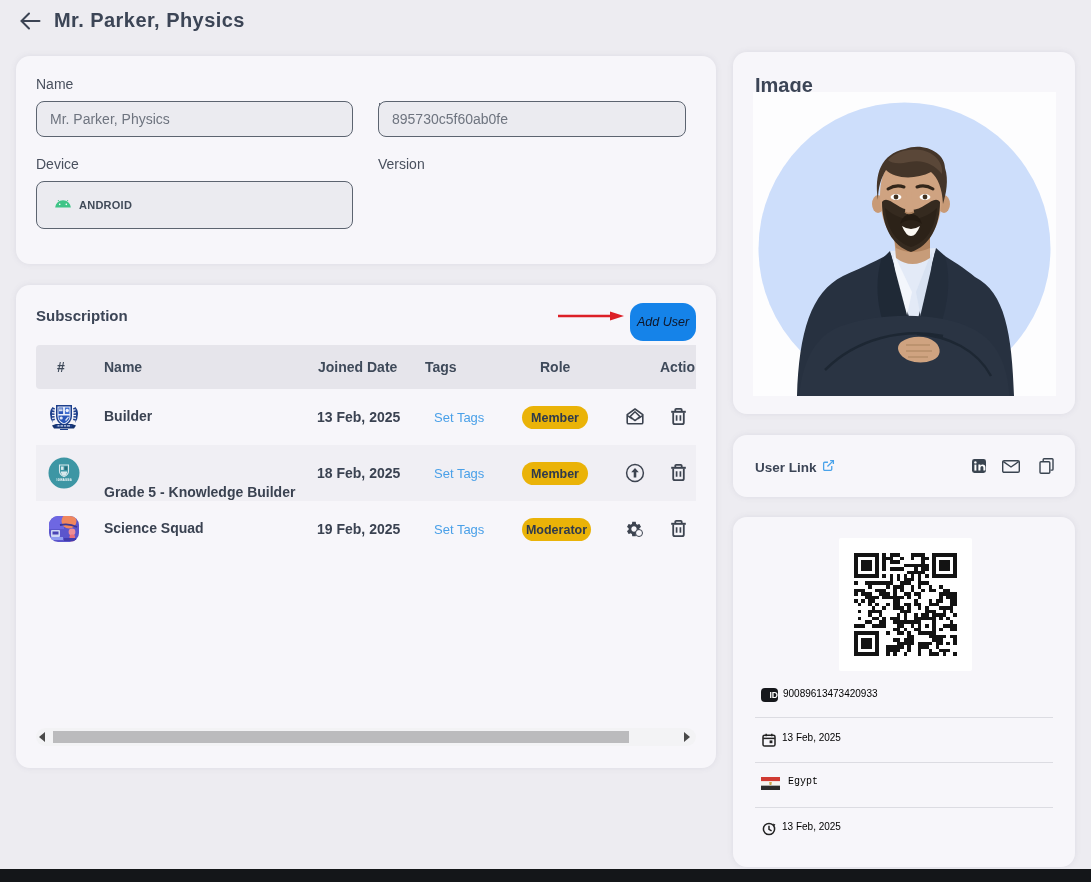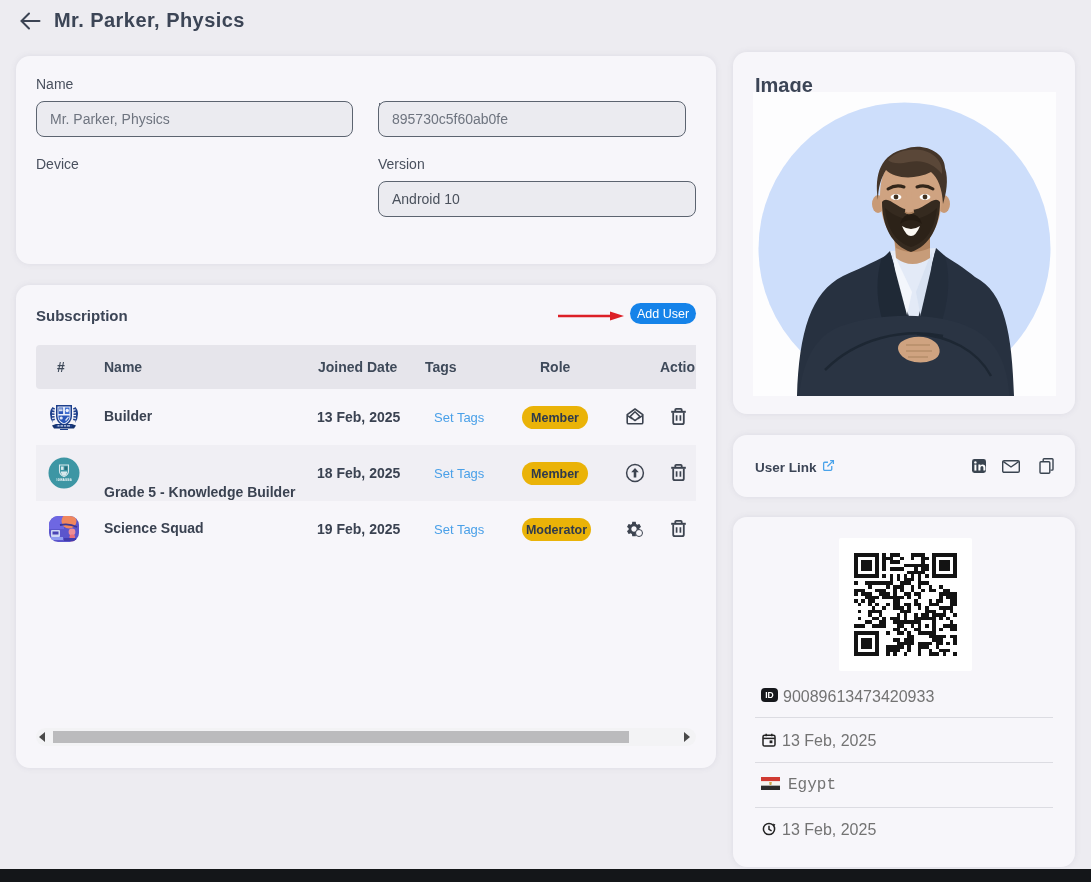--- a/index.html
+++ b/index.html
@@ -9,49 +9,58 @@
 .abs { position:absolute; }
 .card { position:absolute; background:#f7f6fa; border-radius:14px; box-shadow:0 0 6px rgba(90,90,120,.10); }
 .lbl { position:absolute; font-size:14px; color:#49505e; }
 .inp { position:absolute; background:#ebebf0; border:1px solid #5c6470; border-radius:8px; font-size:14px; color:#6e747f; display:flex; align-items:center; padding-left:13px; }
 .ttl { font-weight:bold; color:#3c4556; }
 .thead { position:absolute; font-size:14px; font-weight:bold; color:#3f4a5a; }
 .rname { position:absolute; font-size:14px; font-weight:bold; color:#3a4251; }
 .rdate { position:absolute; font-size:14px; font-weight:bold; color:#3a4251; }
 .stag { position:absolute; font-size:13px; color:#4aa0e8; }
 .pill { position:absolute; background:#eab308; border-radius:12px; font-size:12.5px; font-weight:bold; color:#2f3a4c; display:flex; align-items:center; justify-content:center; }
-.qrow { position:absolute; font-size:16px; color:#737373; }
+.qrow { position:absolute; font-size:10px; color:#000000; }
 .divl { position:absolute; left:755px; width:298px; height:1px; background:#dcdce2; }
 .icon { position:absolute; }
 </style>
 </head>
 <body>
 <div id="page">
 
 <svg class="abs" style="left:19px;top:11px" width="22" height="20" viewBox="0 0 22 20">
   <path d="M20.5 10H2.5 M10 2.5 L2.5 10 L10 17.5" stroke="#3c4454" stroke-width="2" fill="none" stroke-linecap="round"></path>
 </svg>
 <div class="abs ttl" style="left:54px;top:9px;font-size:20px;letter-spacing:0.45px;">Mr. Parker, Physics</div>
 
 <div class="card" style="left:16px;top:56px;width:700px;height:208px;"></div>
 <div class="lbl" style="left:36px;top:76px;">Name</div>
 <div class="inp" style="left:36px;top:101px;width:317px;height:36px;">Mr. Parker, Physics</div>
 <div class="lbl" style="left:378px;top:76px;margin-top:24px;">Login ID</div>
 <div class="inp" style="left:378px;top:101px;width:308px;height:36px;">895730c5f60ab0fe</div>
 <div class="lbl" style="left:36px;top:156px;">Device</div>
+<div class="inp" style="left:36px;top:181px;width:317px;height:48px;padding-left:17px;">
+  <svg width="18" height="11" viewBox="0 0 24 14" style="margin-right:7px;">
+    <path d="M17.6 1.2 L19 -1" stroke="#3ec487" stroke-width="1.2"></path>
+    <path d="M6.4 1.2 L5 -1" stroke="#3ec487" stroke-width="1.2"></path>
+    <path d="M12 0 C6.5 0 2.2 4.2 1.6 9.6 L22.4 9.6 C21.8 4.2 17.5 0 12 0 Z" fill="#3ec487"></path>
+    <circle cx="7.6" cy="5.4" r="1.1" fill="#fff"></circle>
+    <circle cx="16.4" cy="5.4" r="1.1" fill="#fff"></circle>
+  </svg>
+  <span style="font-size:11px;font-weight:bold;color:#414b59;letter-spacing:.25px;">ANDROID</span>
+</div>
 <div class="lbl" style="left:378px;top:156px;">Version</div>
-<div class="inp" style="left:378px;top:181px;width:318px;height:36px;color:#4a515c;">Android 10</div>
 
 <div class="card" style="left:16px;top:285px;width:700px;height:483px;"></div>
 <div class="abs ttl" style="left:36px;top:307px;font-size:15px;">Subscription</div>
 <svg class="abs" style="left:556px;top:308px;" width="70" height="16" viewBox="0 0 70 16">
   <path d="M2 8 H56" stroke="#dc1f26" stroke-width="2.6"></path>
   <path d="M54 3.4 L68 8 L54 12.6 Z" fill="#dc1f26"></path>
 </svg>
-<div class="abs" style="left:630px;top:303px;width:66px;height:21px;background:#1583e9;border-radius:13px;color:#ffffff;font-size:12.5px;display:flex;align-items:center;justify-content:center;">Add User</div>
+<div class="abs" style="left:630px;top:303px;width:66px;height:38px;background:#1583e9;border-radius:13px;color:#0f172a;font-size:12.5px;display:flex;align-items:center;justify-content:center;font-style:italic;">Add User</div>
 
 <div class="abs" style="left:36px;top:345px;width:660px;height:44px;background:#e6e5eb;border-radius:4px 0 0 4px;"></div>
 <div class="thead" style="left:57px;top:359px;">#</div>
 <div class="thead" style="left:104px;top:359px;">Name</div>
 <div class="thead" style="left:318px;top:359px;">Joined Date</div>
 <div class="thead" style="left:425px;top:359px;">Tags</div>
 <div class="thead" style="left:540px;top:359px;">Role</div>
 <div class="thead" style="left:660px;top:359px;width:36px;overflow:hidden;">Action</div>
 
 <div class="abs" style="left:36px;top:445px;width:660px;height:56px;background:#f0eff4;"></div>
@@ -239,21 +248,21 @@
   <path d="M4.2 3.2 V1.6 q0 -.9 .9 -.9 h8 q.9 0 .9 .9 v9.6 q0 .9 -.9 .9 h-1.6" fill="none" stroke="#3a4450" stroke-width="1.4"></path>
   <rect x="1" y="3.8" width="9.8" height="11.4" rx="1" fill="none" stroke="#3a4450" stroke-width="1.4"></rect>
 </svg>
 
 <div class="card" style="left:733px;top:517px;width:342px;height:350px;"></div>
 <div class="abs" style="left:839px;top:538px;width:133px;height:133px;background:#fff;border-radius:2px;"></div>
 <svg class="abs" style="left:854px;top:553px;" viewBox="0 0 29 29" width="103" height="103" shape-rendering="crispEdges">
       <path d="M0 0h7v1h-7zM8 0h1v1h-1zM10 0h3v1h-3zM16 0h4v1h-4zM22 0h7v1h-7zM0 1h1v1h-1zM6 1h1v1h-1zM8 1h3v1h-3zM13 1h1v1h-1zM16 1h1v1h-1zM19 1h2v1h-2zM22 1h1v1h-1zM28 1h1v1h-1zM0 2h1v1h-1zM2 2h3v1h-3zM6 2h1v1h-1zM8 2h1v1h-1zM10 2h3v1h-3zM19 2h1v1h-1zM22 2h1v1h-1zM24 2h3v1h-3zM28 2h1v1h-1zM0 3h1v1h-1zM2 3h3v1h-3zM6 3h1v1h-1zM8 3h1v1h-1zM14 3h7v1h-7zM22 3h1v1h-1zM24 3h3v1h-3zM28 3h1v1h-1zM0 4h1v1h-1zM2 4h3v1h-3zM6 4h1v1h-1zM8 4h1v1h-1zM10 4h4v1h-4zM17 4h1v1h-1zM19 4h2v1h-2zM22 4h1v1h-1zM24 4h3v1h-3zM28 4h1v1h-1zM0 5h1v1h-1zM6 5h1v1h-1zM15 5h5v1h-5zM22 5h1v1h-1zM28 5h1v1h-1zM0 6h7v1h-7zM8 6h1v1h-1zM10 6h1v1h-1zM12 6h1v1h-1zM14 6h1v1h-1zM16 6h1v1h-1zM18 6h1v1h-1zM20 6h1v1h-1zM22 6h7v1h-7zM10 7h1v1h-1zM12 7h1v1h-1zM14 7h3v1h-3zM18 7h1v1h-1zM0 8h1v1h-1zM3 8h8v1h-8zM13 8h3v1h-3zM18 8h3v1h-3zM4 9h1v1h-1zM9 9h1v1h-1zM11 9h3v1h-3zM16 9h1v1h-1zM18 9h1v1h-1zM21 9h1v1h-1zM24 9h1v1h-1zM0 10h3v1h-3zM6 10h3v1h-3zM11 10h1v1h-1zM13 10h1v1h-1zM16 10h1v1h-1zM19 10h1v1h-1zM21 10h2v1h-2zM25 10h2v1h-2zM0 11h1v1h-1zM2 11h3v1h-3zM7 11h3v1h-3zM11 11h1v1h-1zM14 11h2v1h-2zM17 11h2v1h-2zM24 11h5v1h-5zM3 12h4v1h-4zM8 12h6v1h-6zM15 12h1v1h-1zM18 12h1v1h-1zM24 12h1v1h-1zM26 12h3v1h-3zM0 13h1v1h-1zM2 13h1v1h-1zM4 13h2v1h-2zM11 13h2v1h-2zM17 13h1v1h-1zM21 13h1v1h-1zM23 13h2v1h-2zM27 13h2v1h-2zM1 14h1v1h-1zM4 14h1v1h-1zM6 14h1v1h-1zM9 14h1v1h-1zM11 14h2v1h-2zM14 14h2v1h-2zM17 14h2v1h-2zM21 14h3v1h-3zM27 14h2v1h-2zM5 15h1v1h-1zM8 15h1v1h-1zM11 15h3v1h-3zM15 15h1v1h-1zM18 15h1v1h-1zM20 15h1v1h-1zM24 15h4v1h-4zM1 16h1v1h-1zM4 16h4v1h-4zM13 16h3v1h-3zM20 16h3v1h-3zM25 16h1v1h-1zM27 16h1v1h-1zM4 17h1v1h-1zM7 17h1v1h-1zM12 17h1v1h-1zM14 17h1v1h-1zM17 17h1v1h-1zM19 17h2v1h-2zM22 17h4v1h-4zM28 17h1v1h-1zM1 18h1v1h-1zM5 18h2v1h-2zM8 18h1v1h-1zM10 18h3v1h-3zM14 18h1v1h-1zM17 18h6v1h-6zM24 18h1v1h-1zM26 18h1v1h-1zM3 19h2v1h-2zM7 19h2v1h-2zM11 19h8v1h-8zM22 19h1v1h-1zM27 19h1v1h-1zM0 20h3v1h-3zM5 20h4v1h-4zM12 20h2v1h-2zM16 20h1v1h-1zM18 20h1v1h-1zM20 20h1v1h-1zM22 20h1v1h-1zM25 20h4v1h-4zM11 21h2v1h-2zM14 21h1v1h-1zM17 21h2v1h-2zM22 21h1v1h-1zM24 21h1v1h-1zM27 21h2v1h-2zM0 22h7v1h-7zM9 22h1v1h-1zM12 22h2v1h-2zM15 22h1v1h-1zM18 22h5v1h-5zM0 23h1v1h-1zM6 23h1v1h-1zM15 23h2v1h-2zM21 23h5v1h-5zM27 23h2v1h-2zM0 24h1v1h-1zM2 24h3v1h-3zM6 24h1v1h-1zM11 24h2v1h-2zM14 24h3v1h-3zM22 24h3v1h-3zM28 24h1v1h-1zM0 25h1v1h-1zM2 25h3v1h-3zM6 25h1v1h-1zM12 25h5v1h-5zM18 25h4v1h-4zM23 25h2v1h-2zM26 25h1v1h-1zM28 25h1v1h-1zM0 26h1v1h-1zM2 26h3v1h-3zM6 26h1v1h-1zM9 26h5v1h-5zM15 26h1v1h-1zM18 26h3v1h-3zM23 26h1v1h-1zM0 27h1v1h-1zM6 27h1v1h-1zM9 27h4v1h-4zM15 27h1v1h-1zM18 27h1v1h-1zM21 27h1v1h-1zM24 27h3v1h-3zM0 28h7v1h-7zM9 28h1v1h-1zM11 28h1v1h-1zM14 28h1v1h-1zM18 28h1v1h-1zM21 28h3v1h-3zM25 28h1v1h-1zM28 28h1v1h-1z" fill="#131313"></path>
     </svg>
 
-<div class="abs" style="left:761px;top:688px;width:17px;height:14px;background:#16181c;border-radius:4px;color:#fff;font-size:8.5px;font-weight:bold;text-align:center;line-height:14px;">ID</div>
+<div class="abs" style="left:761px;top:688px;width:17px;height:14px;background:#16181c;border-radius:4px;color:#fff;font-size:8.5px;font-weight:bold;text-align:right;line-height:14px;">ID</div>
 <div class="qrow" style="left:783px;top:688px;">90089613473420933</div>
 <div class="divl" style="top:717px;"></div>
 
 <svg class="abs" style="left:762px;top:733px;" width="14" height="14" viewBox="0 0 14 14">
   <rect x="1" y="2.2" width="12" height="10.8" rx="1.6" fill="none" stroke="#222" stroke-width="1.5"></rect>
   <path d="M1.2 5.4 h11.6" stroke="#222" stroke-width="1.5"></path>
   <path d="M4.2 .8 v2.4 M9.8 .8 v2.4" stroke="#222" stroke-width="1.5"></path>
   <rect x="7.6" y="7.4" width="2.8" height="2.8" fill="#222"></rect>
 </svg>
 <div class="qrow" style="left:782px;top:732px;">13 Feb, 2025</div>

